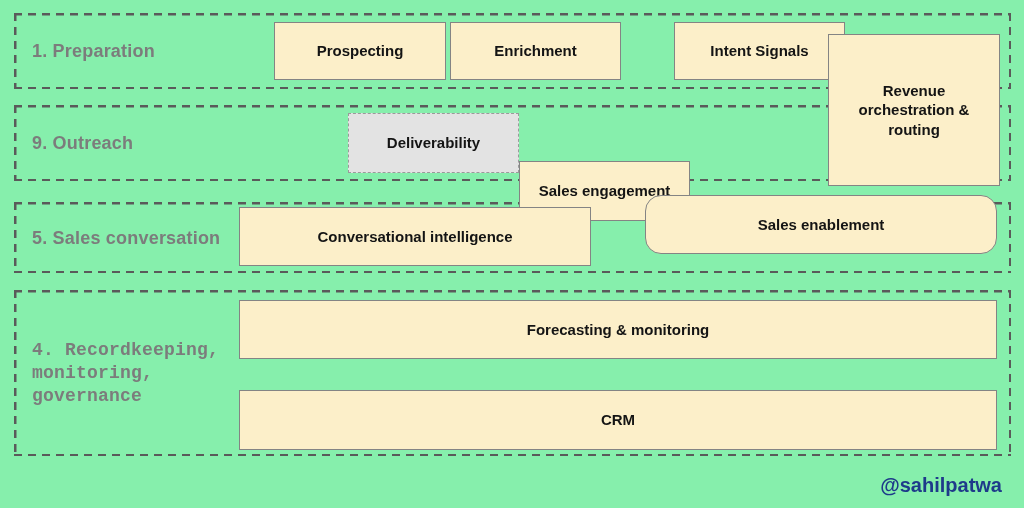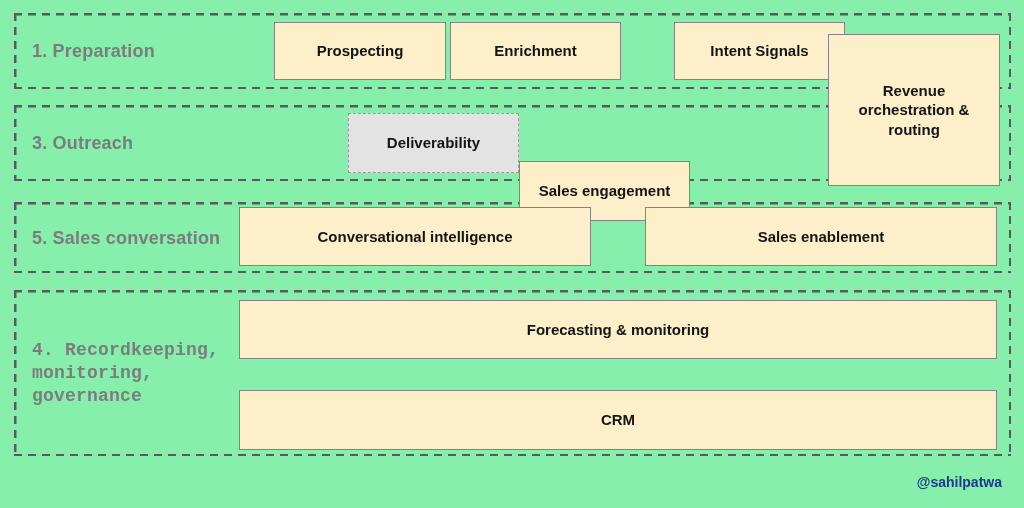--- a/index.html
+++ b/index.html
@@ -66,43 +66,43 @@
     background: #e3e3e3;
     border: 1px dashed #9a9a9a;
   }
   .box-prospecting    { left: 238px; top: 22px;  width: 172px; height: 58px; margin-left: 36px; }
   .box-enrichment     { left: 434px; top: 22px;  width: 171px; height: 58px; margin-left: 16px; }
   .box-intent         { left: 630px; top: 22px;  width: 171px; height: 58px; margin-left: 44px; }
   .box-revenue        { left: 828px; top: 34px;  width: 172px; height: 152px; z-index: 4; }
   .box-deliverability { left: 348px; top: 113px; width: 171px; height: 60px; }
   .box-engagement     { left: 519px; top: 113px; width: 171px; height: 60px; margin-top: 48px; }
   .box-conv-intel     { left: 239px; top: 207px; width: 352px; height: 59px; }
-  .box-enablement     { left: 645px; top: 207px; width: 352px; height: 59px; }
+  .box-enablement     { left: 645px; top: 195px; width: 352px; height: 59px; border-radius: 16px; }
   .box-forecasting    { left: 239px; top: 300px; width: 758px; height: 59px; }
   .box-crm            { left: 239px; top: 390px; width: 758px; height: 60px; }
 
   .attribution {
     position: absolute;
     right: 22px; top: 474px;
-    font-size: 14px;
+    font-size: 20px;
     font-weight: bold;
     color: #1e3a8a;
   }
 </style>
 </head>
 <body>
 
 <div class="canvas">
 
   <div class="stage-row row-1">
     <div class="stage-label">1. Preparation</div>
   </div>
 
   <div class="stage-row row-2">
-    <div class="stage-label">3. Outreach</div>
+    <div class="stage-label">9. Outreach</div>
   </div>
 
   <div class="stage-row row-3">
     <div class="stage-label">5. Sales conversation</div>
   </div>
 
   <div class="stage-row row-4">
     <div class="stage-label">4. Recordkeeping, monitoring, governance</div>
   </div>
 

